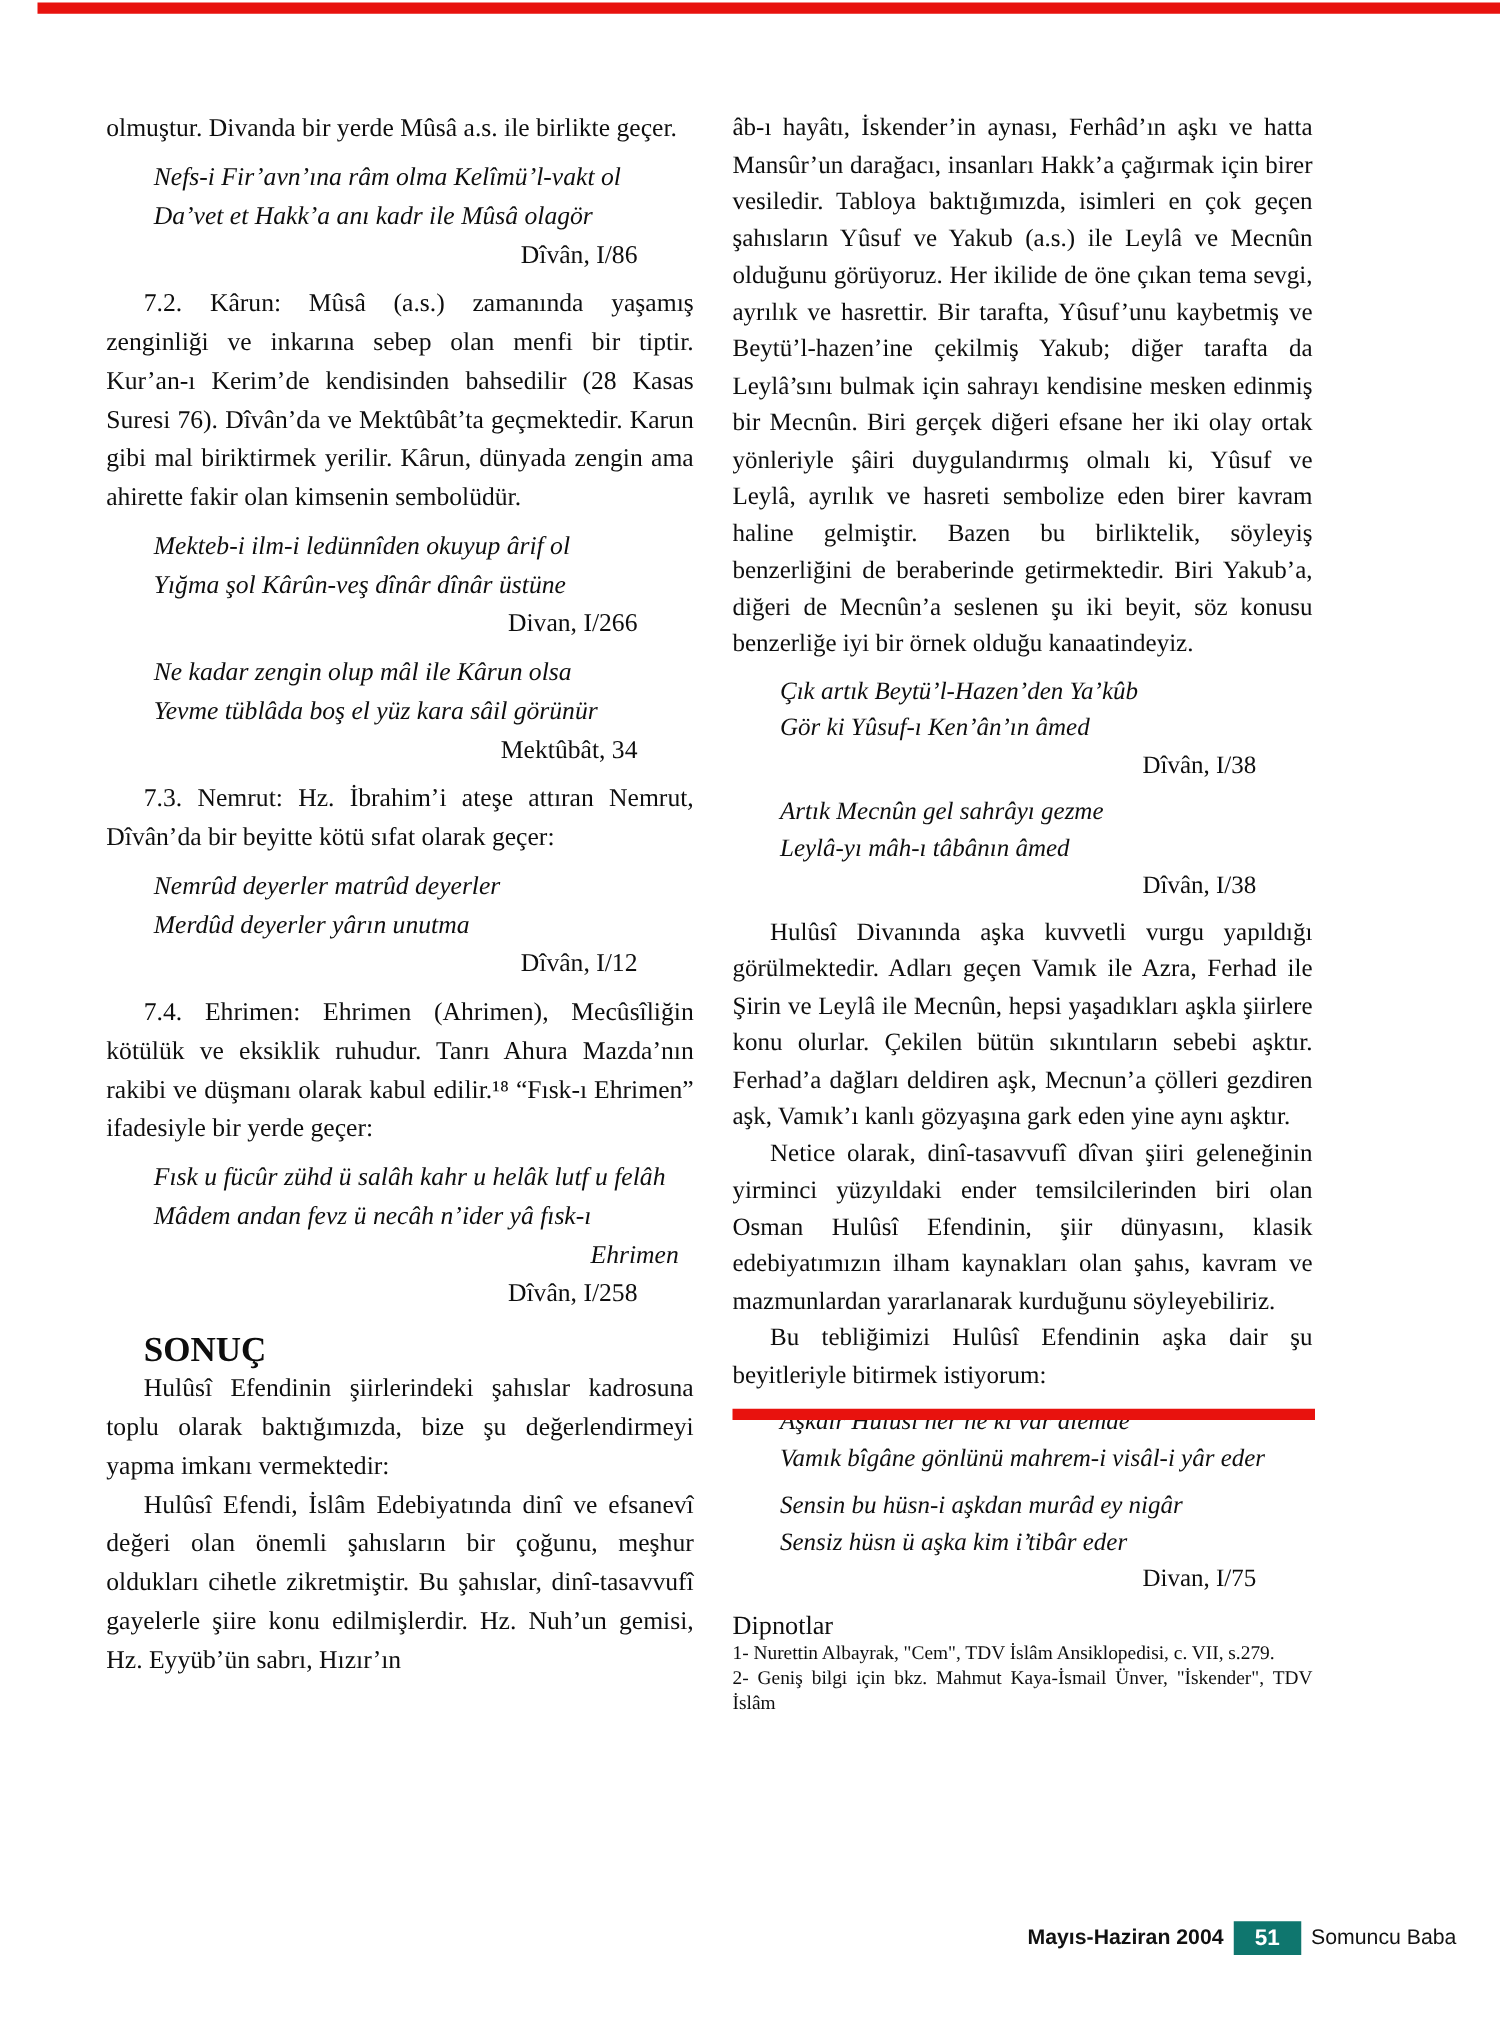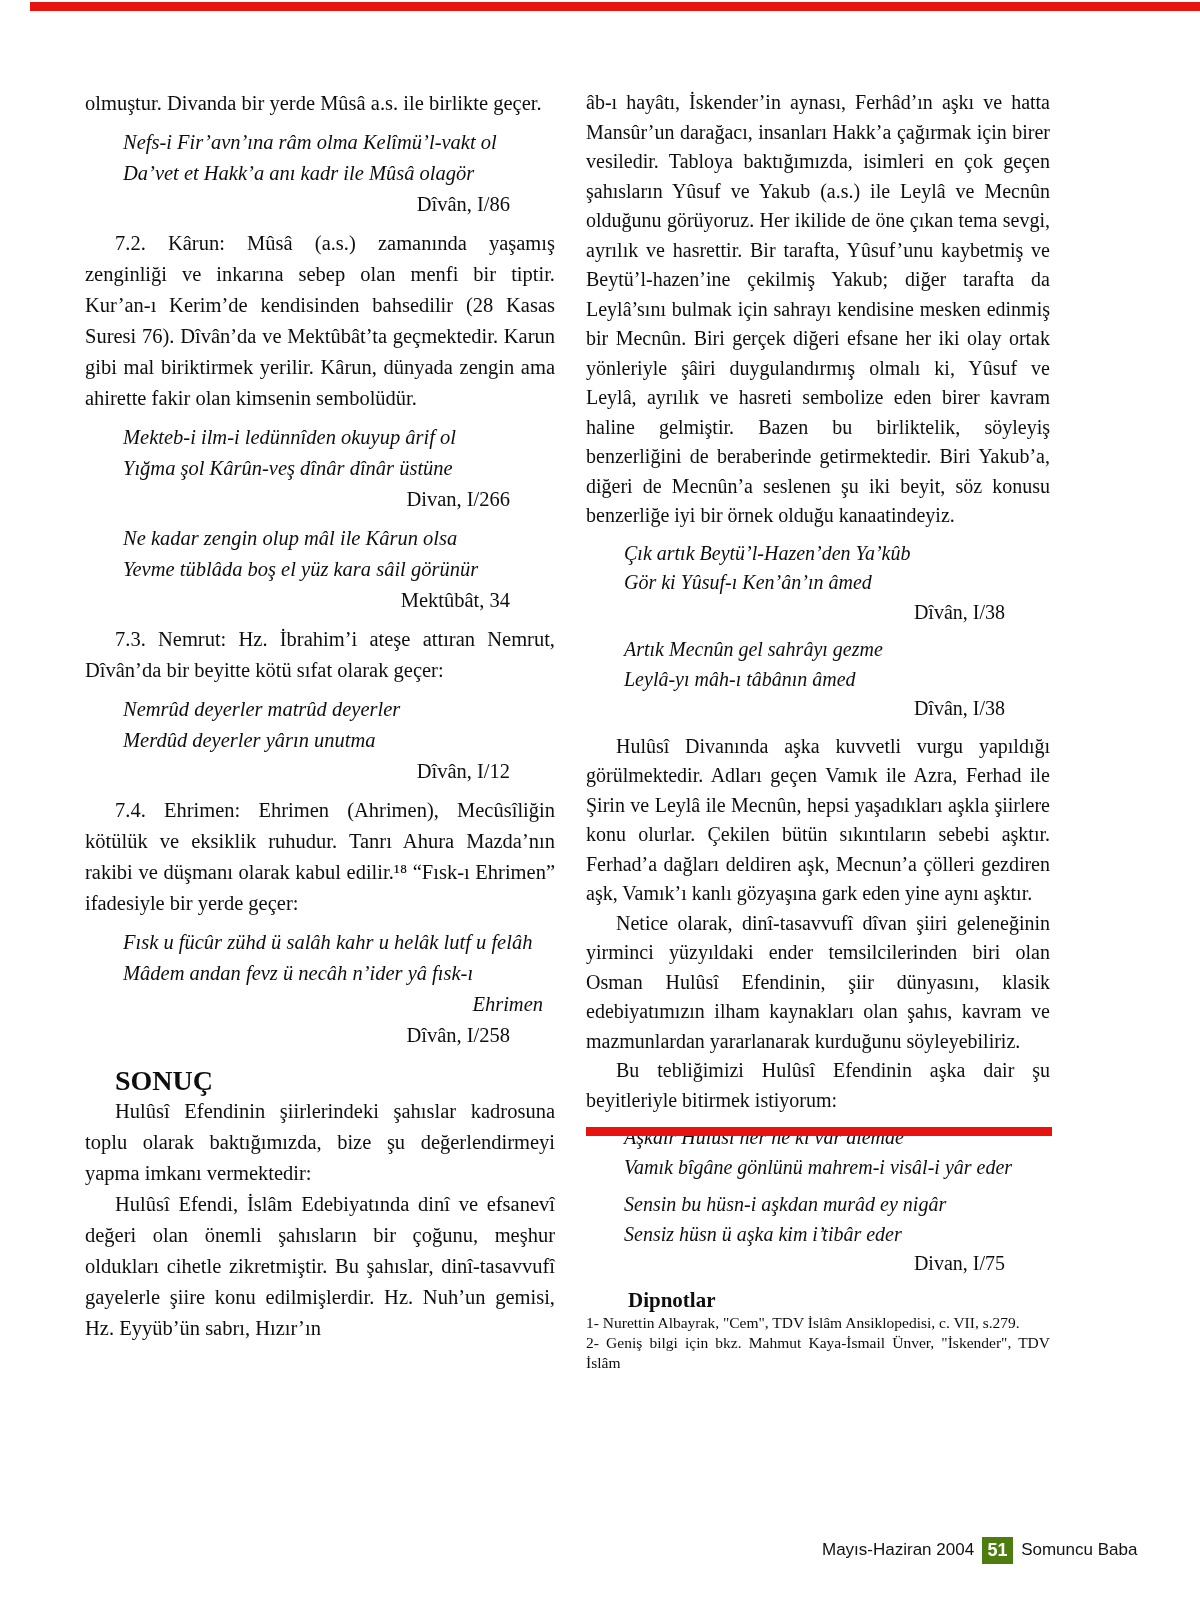--- a/index.html
+++ b/index.html
@@ -15,26 +15,26 @@
   .body-p.indent{text-indent:30px;}
   .body-p b{font-weight:normal;}
   .section-h{margin:14px 0 0 0;font-size:28px;font-weight:bold;text-indent:30px;text-align:left;}
   .verse{position:relative;margin:8px 0;padding-left:38px;font-style:italic;text-align:left;}
   .vl{margin:0;}
   .vl.hang{margin-left:-38px;text-indent:38px;}
   .vl.right{text-align:right;padding-right:12px;}
   .attribution{font-style:normal;text-align:right;padding-right:45px;}
   .strike-bar{position:absolute;left:0;right:-2px;top:4px;height:9px;background:var(--red);}
   .footnotes{margin-top:4px;font-style:normal;text-align:left;}
-  .fn-heading{font-weight:bold;font-size:21px;line-height:26px;margin-left:42px;}
+  .fn-heading{font-weight:normal;font-size:21px;line-height:26px;}
   .fn-item{font-size:15.5px;line-height:20px;text-align:justify;margin:0;}
   .footer{position:absolute;top:1536px;left:822px;height:28px;display:flex;align-items:center;gap:8px;
           font-family:"Liberation Sans","DejaVu Sans",sans-serif;font-size:17px;color:#111;}
-  .footer .issue{font-weight:normal;}
-  .page-badge{width:31px;height:27px;background:#4d7c0f;color:#fff;display:flex;align-items:center;
+  .footer .issue{font-weight:bold;}
+  .page-badge{width:54px;height:27px;background:#0f766e;color:#fff;display:flex;align-items:center;
               justify-content:center;font-size:18px;font-weight:bold;font-family:"Liberation Sans",sans-serif;}
 </style>
 </head>
 <body>
 
 <div class="page">
   <div class="top-bar"></div>
   <div class="right-bar"></div>
 
   <div class="col col-left" id="col-left">

